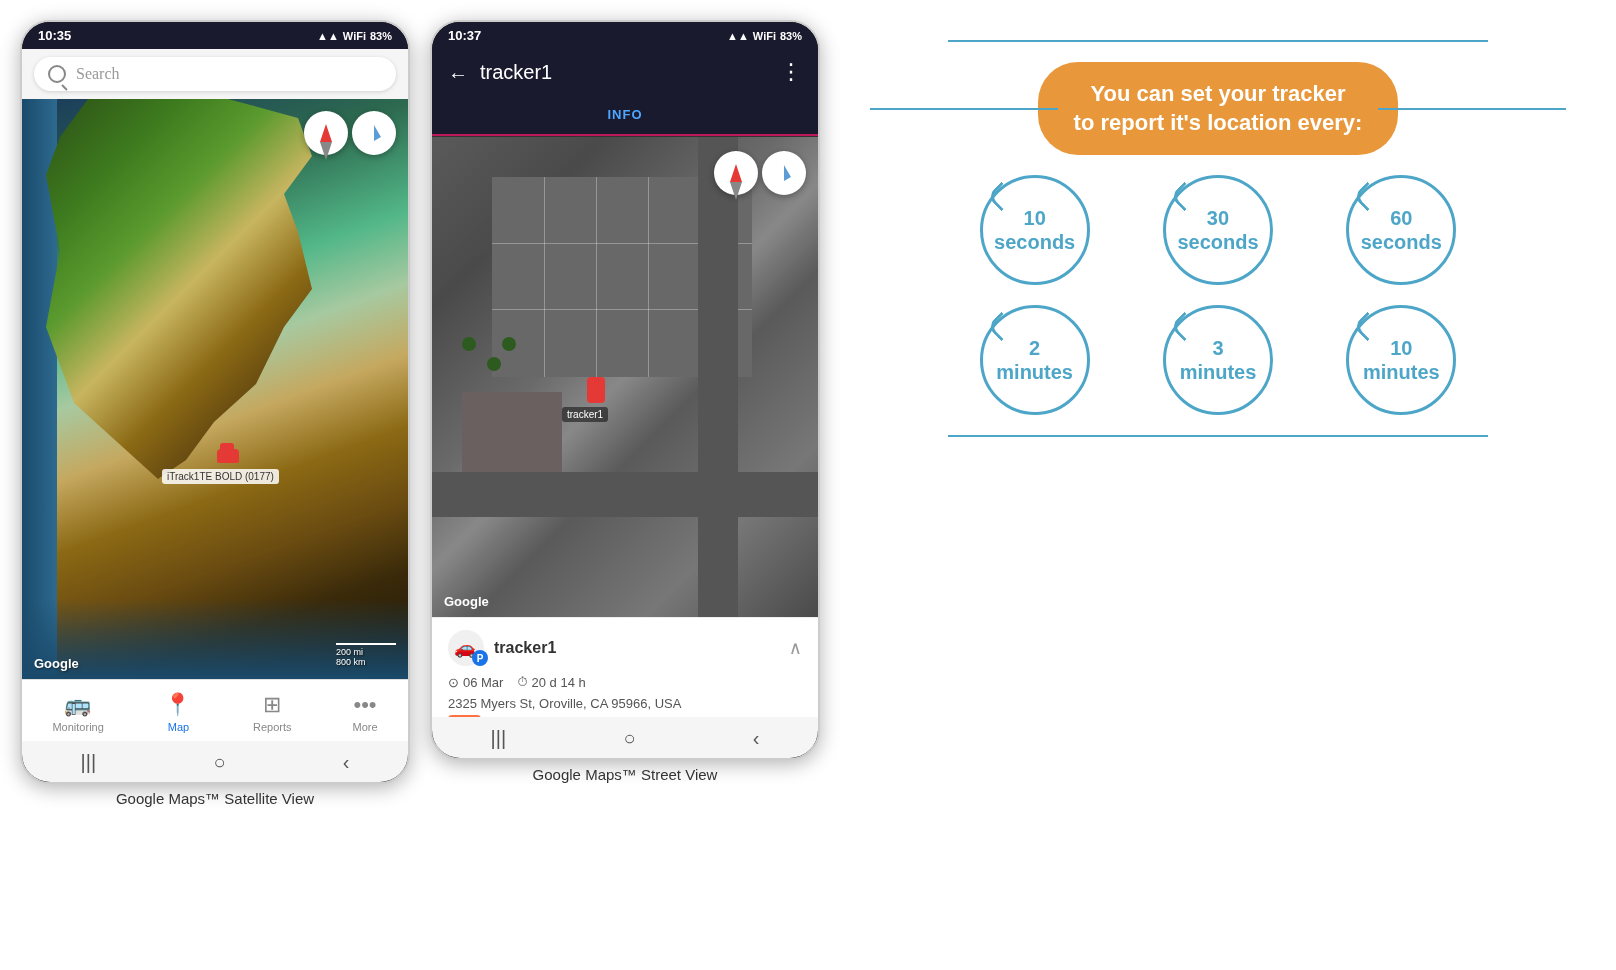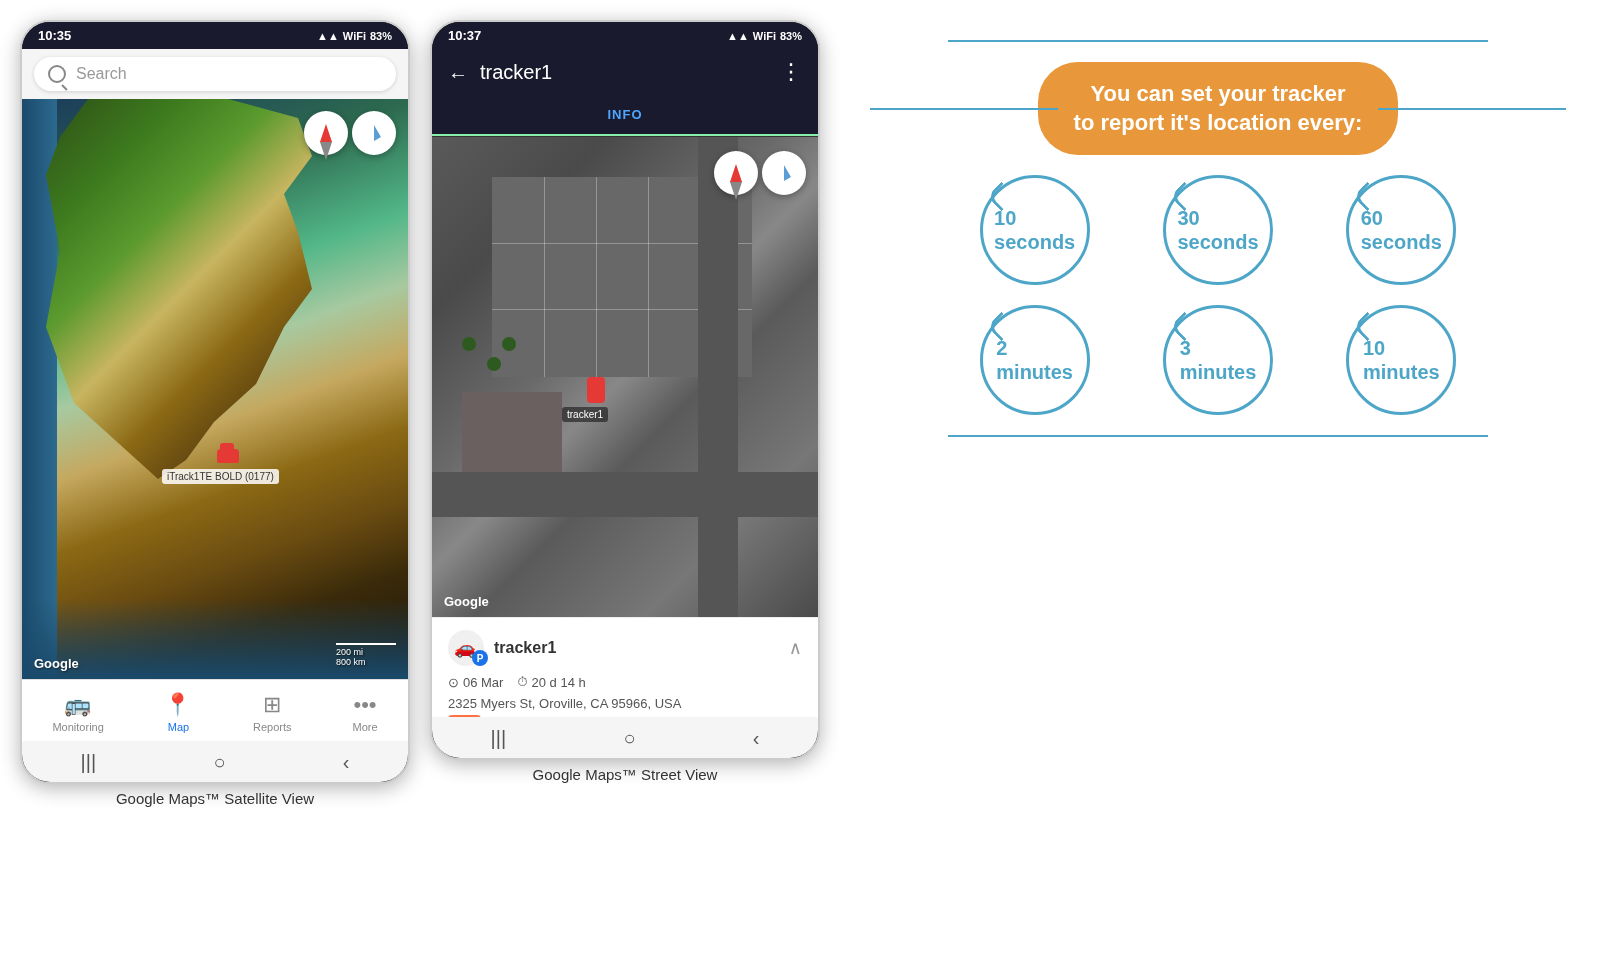--- a/index.html
+++ b/index.html
@@ -43,20 +43,21 @@
       font-size: 13px;
       font-weight: 600;
     }
     .status-bar .time { font-weight: 700; }
     .status-bar .icons { display: flex; gap: 4px; align-items: center; font-size: 11px; }
 
     
     .search-bar-area {
       background: #f5f5f5;
       padding: 8px 12px;
+      font-family: Liberation Serif, serif;
     }
     .search-bar {
       background: #fff;
       border-radius: 24px;
       display: flex;
       align-items: center;
       padding: 8px 14px;
       gap: 10px;
       box-shadow: 0 1px 4px rgba(0,0,0,0.15);
     }
@@ -292,21 +293,21 @@
       text-align: center;
       padding: 12px 0;
       font-size: 13px;
       font-weight: 600;
       color: #aaa;
       letter-spacing: 1px;
       cursor: pointer;
     }
     .tab-item.active {
       color: #4da6ff;
-      border-bottom: 2px solid #86efac;
+      border-bottom: 2px solid #be185d;
     }
 
     
     .aerial-map {
       width: 100%;
       height: 480px;
       background: linear-gradient(135deg, #5a5a5a 0%, #4a4a4a 20%, #6a6a6a 40%, #888 50%, #5a5a5a 60%, #777 80%, #4a4a4a 100%);
       position: relative;
       overflow: hidden;
     }
@@ -553,20 +554,21 @@
       position: absolute;
       top: 8px; left: 8px;
       width: 18px; height: 18px;
       border-left: 3px solid #4da6c8;
       border-bottom: 3px solid #4da6c8;
       border-radius: 0 0 0 50%;
       transform: rotate(45deg);
     }
 
     .circle-text {
+      text-align: center;
       color: #4da6c8;
       font-size: 20px;
       font-weight: 700;
       line-height: 1.2;
     }
 
     
     .notice-banner {
       background: #4da6c8;
       color: #fff;

